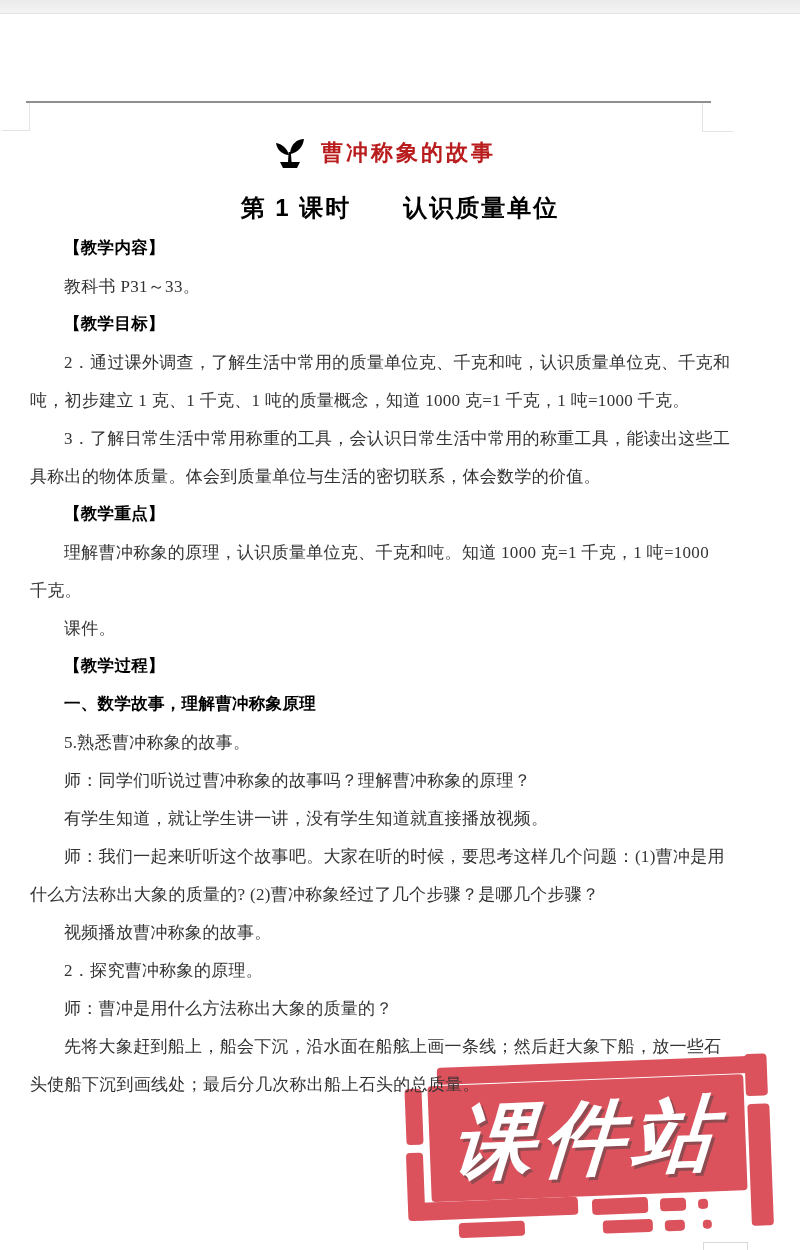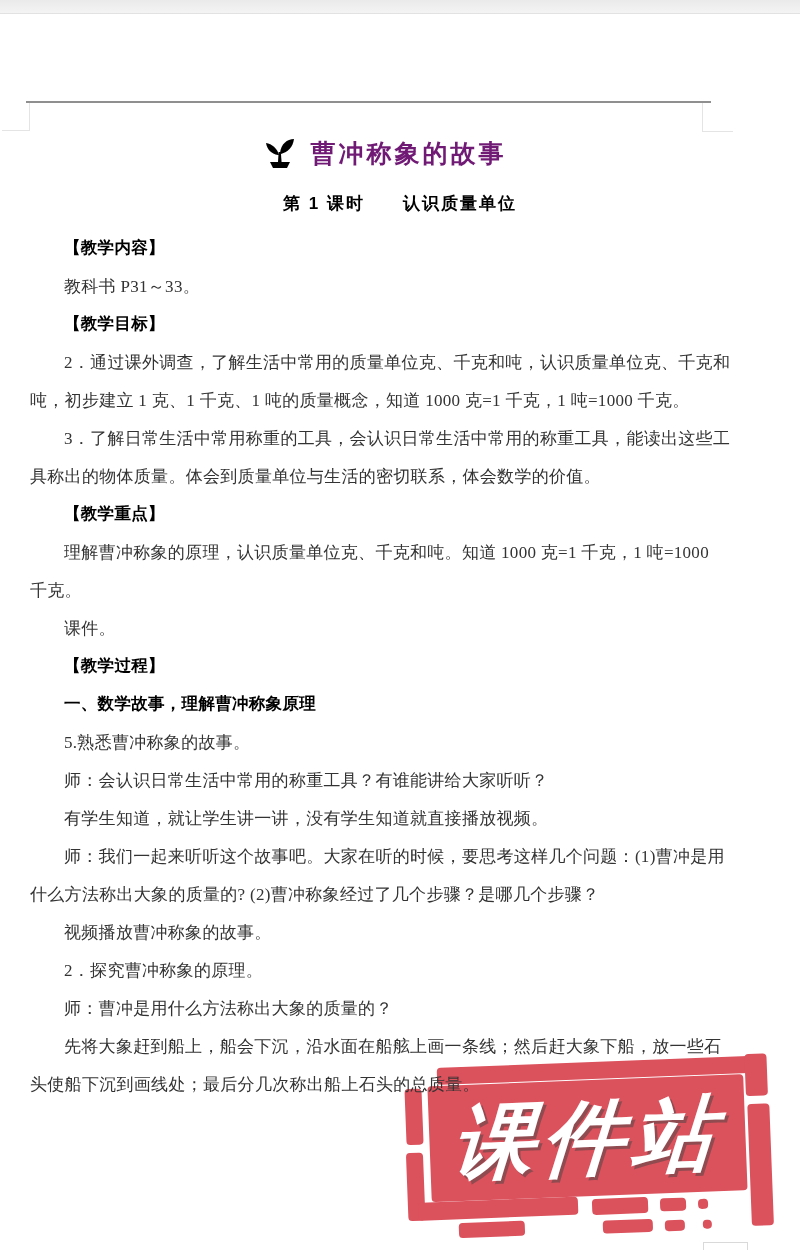--- a/index.html
+++ b/index.html
@@ -25,26 +25,26 @@
   .corner-box { position:absolute; left:703px; top:1242px; width:43px; height:20px; border:1px solid #d9d9d9; background:#fff; }
 
   
   .title-row {
     position:absolute; left:0; top:133px; width:770px; height:40px;
     display:flex; justify-content:center; align-items:center; gap:15px;
   }
   .title-icon { width:32px; height:34px; flex:0 0 auto; }
   .title-text {
     font-family:Liberation Sans, sans-serif; font-weight:bold;
-    font-size:25px; color:#701a75; letter-spacing:3px;
+    font-size:22px; color:#b91c1c; letter-spacing:3px;
   }
   .subtitle {
     position:absolute; left:0; top:192px; width:800px; text-align:center;
     font-family:"Liberation Sans", sans-serif; font-weight:bold;
-    font-size:17px; color:#000; letter-spacing:2px;
+    font-size:24px; color:#000; letter-spacing:2px;
   }
 
   
   .doc-body {
     position:absolute; left:30px; top:229px; width:684px; z-index:3;
   }
   .line {
     height:38px; display:flex; align-items:center;
     font-size:17px; white-space:nowrap; letter-spacing:0.3px;
   }
@@ -134,21 +134,21 @@
     <div class="line">吨，初步建立 1 克、1 千克、1 吨的质量概念，知道 1000 克=1 千克，1 吨=1000 千克。</div>
     <div class="line indent">3．了解日常生活中常用称重的工具，会认识日常生活中常用的称重工具，能读出这些工</div>
     <div class="line">具称出的物体质量。体会到质量单位与生活的密切联系，体会数学的价值。</div>
     <div class="line indent h">【教学重点】</div>
     <div class="line indent">理解曹冲称象的原理，认识质量单位克、千克和吨。知道 1000 克=1 千克，1 吨=1000</div>
     <div class="line">千克。</div>
     <div class="line indent">课件。</div>
     <div class="line indent h">【教学过程】</div>
     <div class="line indent b">一、数学故事，理解曹冲称象原理</div>
     <div class="line indent">5.熟悉曹冲称象的故事。</div>
-    <div class="line indent">师：会认识日常生活中常用的称重工具？有谁能讲给大家听听？</div>
+    <div class="line indent">师：同学们听说过曹冲称象的故事吗？理解曹冲称象的原理？</div>
     <div class="line indent">有学生知道，就让学生讲一讲，没有学生知道就直接播放视频。</div>
     <div class="line indent">师：我们一起来听听这个故事吧。大家在听的时候，要思考这样几个问题：(1)曹冲是用</div>
     <div class="line">什么方法称出大象的质量的? (2)曹冲称象经过了几个步骤？是哪几个步骤？</div>
     <div class="line indent">视频播放曹冲称象的故事。</div>
     <div class="line indent">2．探究曹冲称象的原理。</div>
     <div class="line indent">师：曹冲是用什么方法称出大象的质量的？</div>
     <div class="line indent">先将大象赶到船上，船会下沉，沿水面在船舷上画一条线；然后赶大象下船，放一些石</div>
     <div class="line">头使船下沉到画线处；最后分几次称出船上石头的总质量。</div>
   </div>
 

